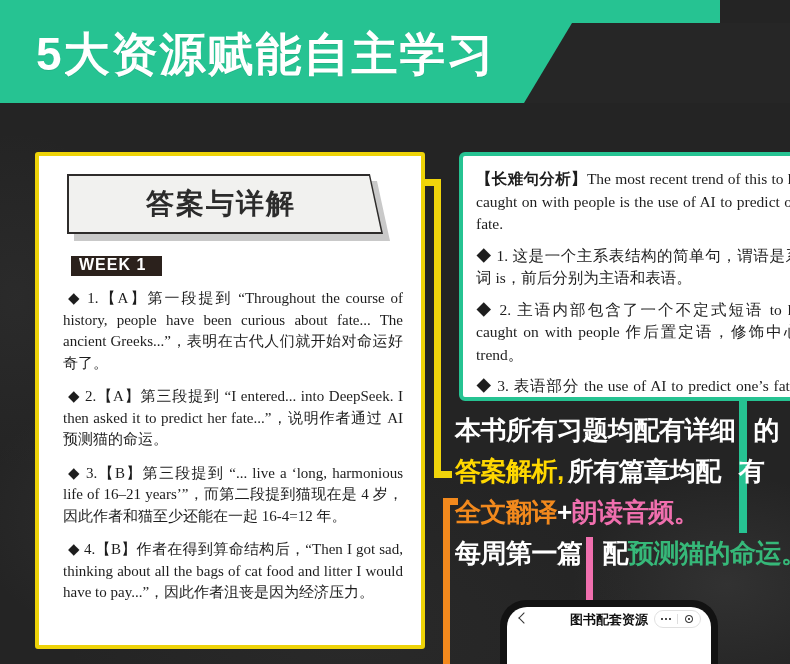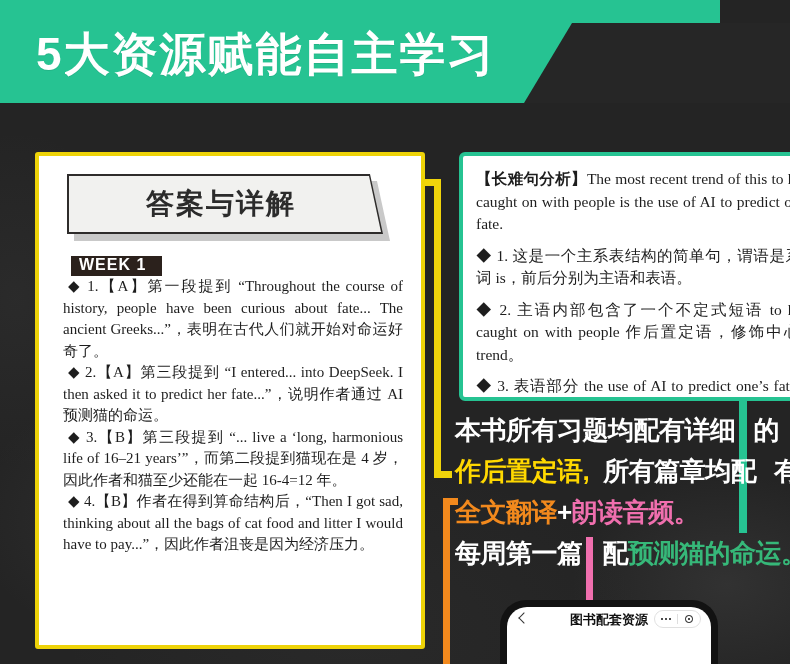--- a/index.html
+++ b/index.html
@@ -54,21 +54,21 @@
     background:#2b211c; color:#ffffff; font-weight:800; font-size:16px;
     padding:0 16px 2px 8px; letter-spacing:1px;
   }
   .article-row { display:flex; align-items:center; gap:8px; margin-top:13px; margin-left:2px; }
   .day-badge { background:#2b211c; color:#ffffff; font-weight:700; font-size:12px; padding:1px 6px 2px 6px; flex:none; }
   .article-title { font-weight:800; font-size:15.5px; color:#1c1c1c; letter-spacing:-0.2px; white-space:nowrap; }
 
   .ans-p {
     font-family:"Liberation Serif", serif;
     font-size:15px; line-height:21.5px; color:#1d1d1d;
-    text-align:justify; margin-top:0; text-indent:5px;
+    text-align:justify; margin-top:12px; text-indent:5px;
   }
 
   
   .conn { position:absolute; background:#f0d40b; }
   .y-h1 { left:425px; top:179px; width:16px; height:7px; }
   .y-v  { left:434px; top:179px; width:7px;  height:299px; }
   .y-h2 { left:434px; top:471px; width:18px; height:7px; }
 
   
   .analysis-card {
@@ -93,21 +93,21 @@
   
   .features { position:absolute; left:455px; top:410px; }
   .f-line { height:41px; line-height:41px; font-size:26px; font-weight:900;
     color:#ffffff; letter-spacing:-0.5px; white-space:nowrap; }
   .c-yellow { color:#ffd800; }
   .c-orange { color:#f2891d; }
   .c-pink   { color:#f06fae; }
   .c-green  { color:#36b879; }
   .gap18 { margin-left:18px; }
   .gap20 { margin-left:20px; }
-  .gap8  { margin-left:14px; }
+  .gap8  { margin-left:4px; }
 
   
   .phone { position:absolute; left:500px; top:600px; width:218px; height:64px;
     background:#121212; border-radius:26px 26px 0 0; }
   .screen { position:absolute; left:7px; top:7px; width:204px; height:57px;
     background:#ffffff; border-radius:20px 20px 0 0; overflow:hidden; }
   .statusbar { display:flex; justify-content:space-between; align-items:center; padding:7px 14px 0 22px; }
   .time { font-size:11px; font-weight:800; color:#111; letter-spacing:0.2px; }
   .status-icons { display:flex; align-items:center; gap:4px; }
   .sig { display:flex; align-items:flex-end; gap:1px; height:8px; }
@@ -171,21 +171,21 @@
     <p class="ana-p">◆ 3. 表语部分 the use of AI to predict one’s fate 中包含不定式短语作后置定语，修饰 AI。</p>
   </div>
 
   <div class="g-tail"></div>
 
   <div class="features">
     <div class="f-line">
       <span>本书所有习题均配有详细</span><span class="gap18">的</span>
     </div>
     <div class="f-line">
-      <span class="c-yellow">作后置定语,</span><span class="gap8">所有篇章均配</span><span class="gap18">有</span>
+      <span class="c-yellow">答案解析,</span><span class="gap8">所有篇章均配</span><span class="gap18">有</span>
     </div>
     <div class="f-line">
       <span class="c-orange">全文翻译</span><span>+</span><span class="c-pink">朗读音频</span><span class="c-pink">。</span>
     </div>
     <div class="f-line">
       <span>每周第一篇</span><span class="gap20">配</span><span class="c-green">预测猫的命运</span><span class="c-green">。</span>
     </div>
   </div>
 
   <div class="p-v"></div>

